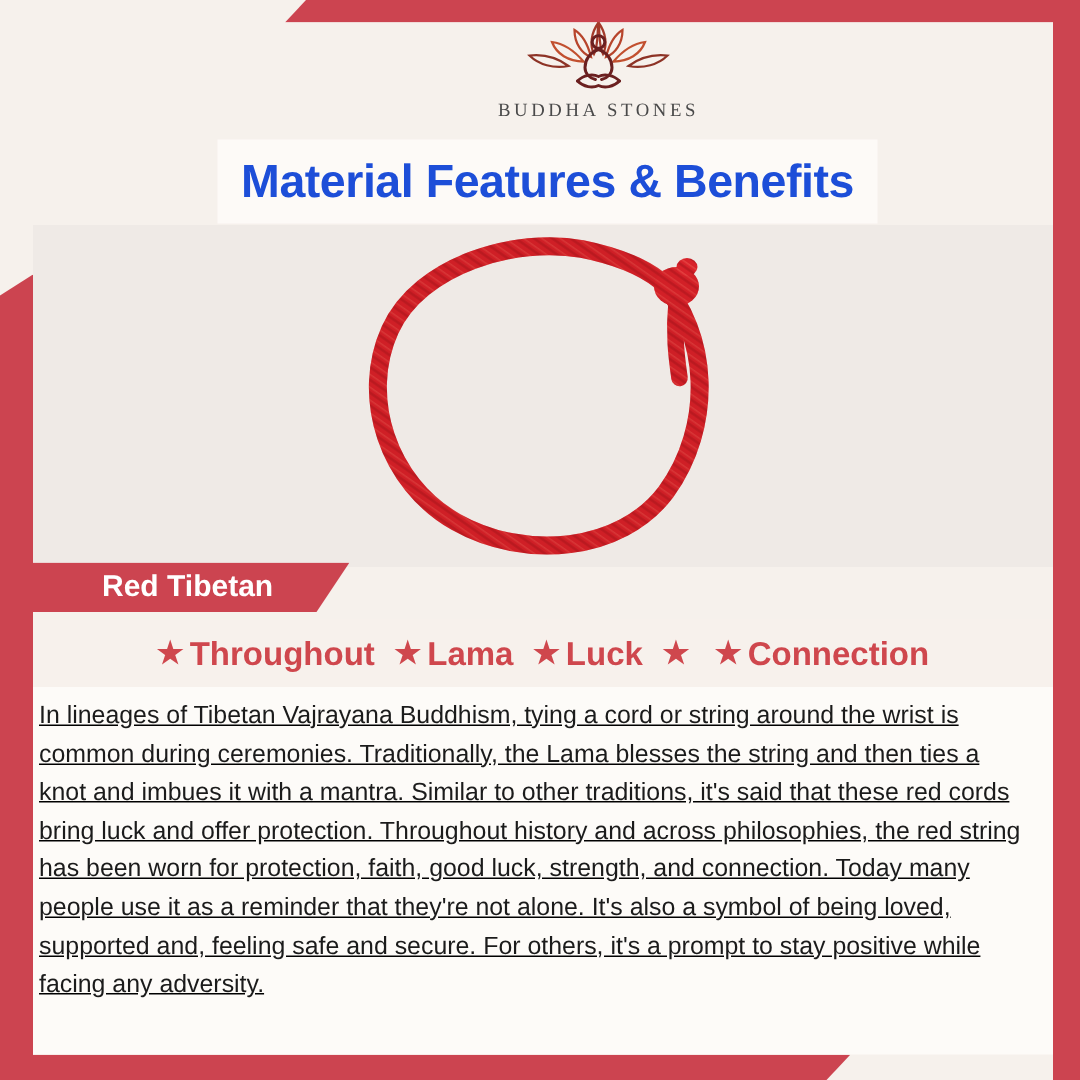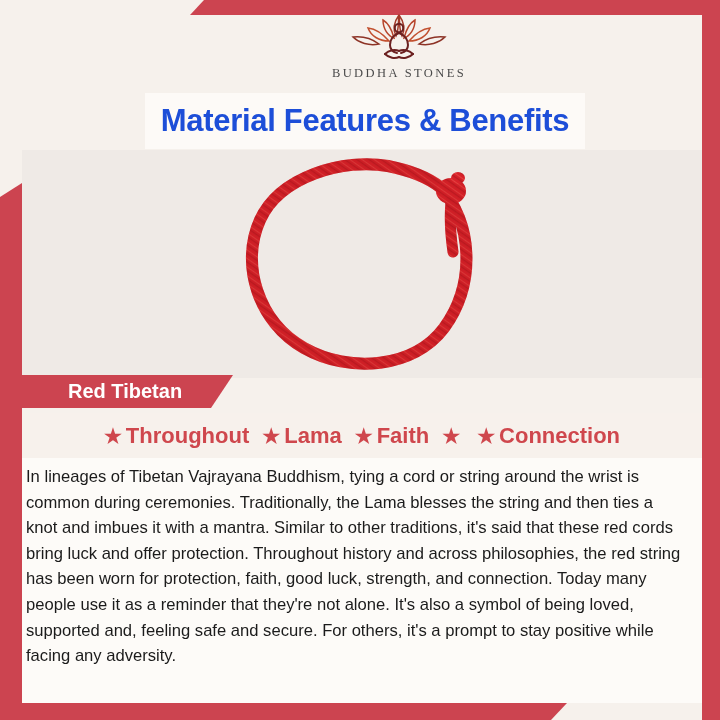--- a/index.html
+++ b/index.html
@@ -94,20 +94,21 @@
     white-space:nowrap;
   }
   .benefit + .benefit { margin-left:13px; }
   .star { font-size:20px; margin-right:4px; line-height:1; }
 
   
   .body-zone {
     position:absolute; left:22px; top:458px; width:680px; height:245px;
     background:#fdfbf8;
     padding:6px 16px 0 4px;
+    text-decoration:underline;
   }
   .body-text {
     font-size:16.6px; line-height:25.6px;
     color:#1b1b1b; text-align:left;
   }
 </style>
 </head>
 <body>
 
 <div id="infographic">
@@ -177,21 +178,21 @@
     <span class="benefit">
       <span class="star">★</span>
       <span>Throughout</span>
     </span>
     <span class="benefit">
       <span class="star">★</span>
       <span>Lama</span>
     </span>
     <span class="benefit">
       <span class="star">★</span>
-      <span>Faith</span>
+      <span>Luck</span>
     </span>
     <span class="benefit">
       <span class="star">★</span>
     </span>
     <span class="benefit">
       <span class="star">★</span>
       <span>Connection</span>
     </span>
   </div>
 

